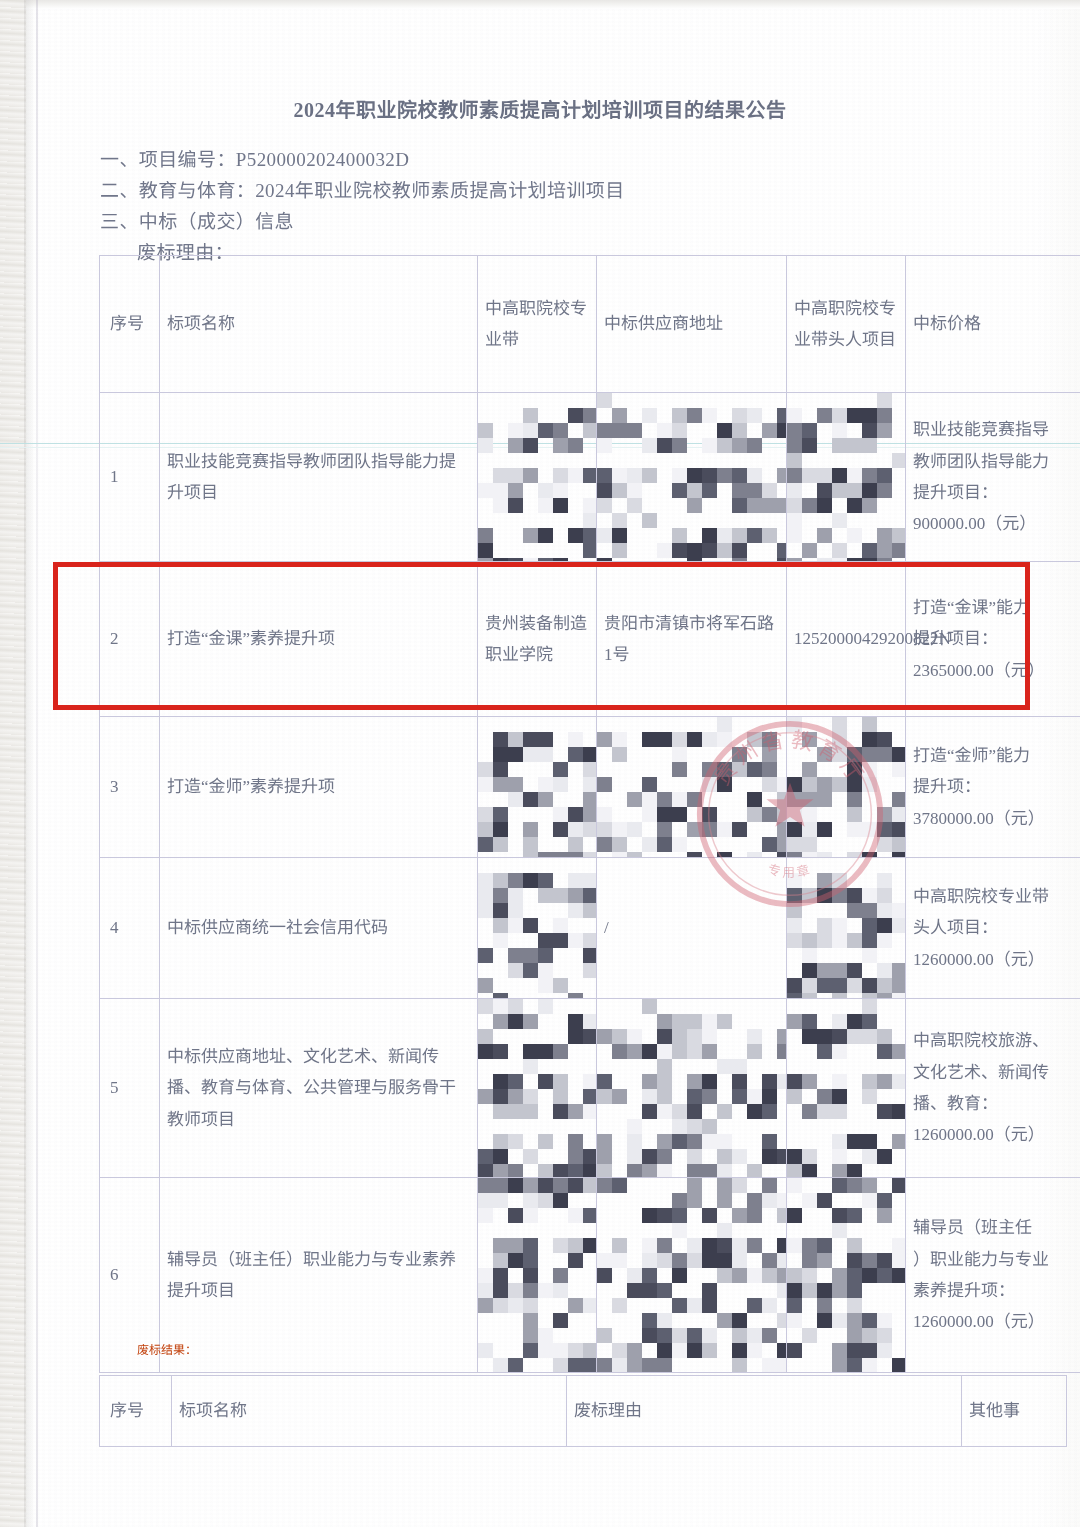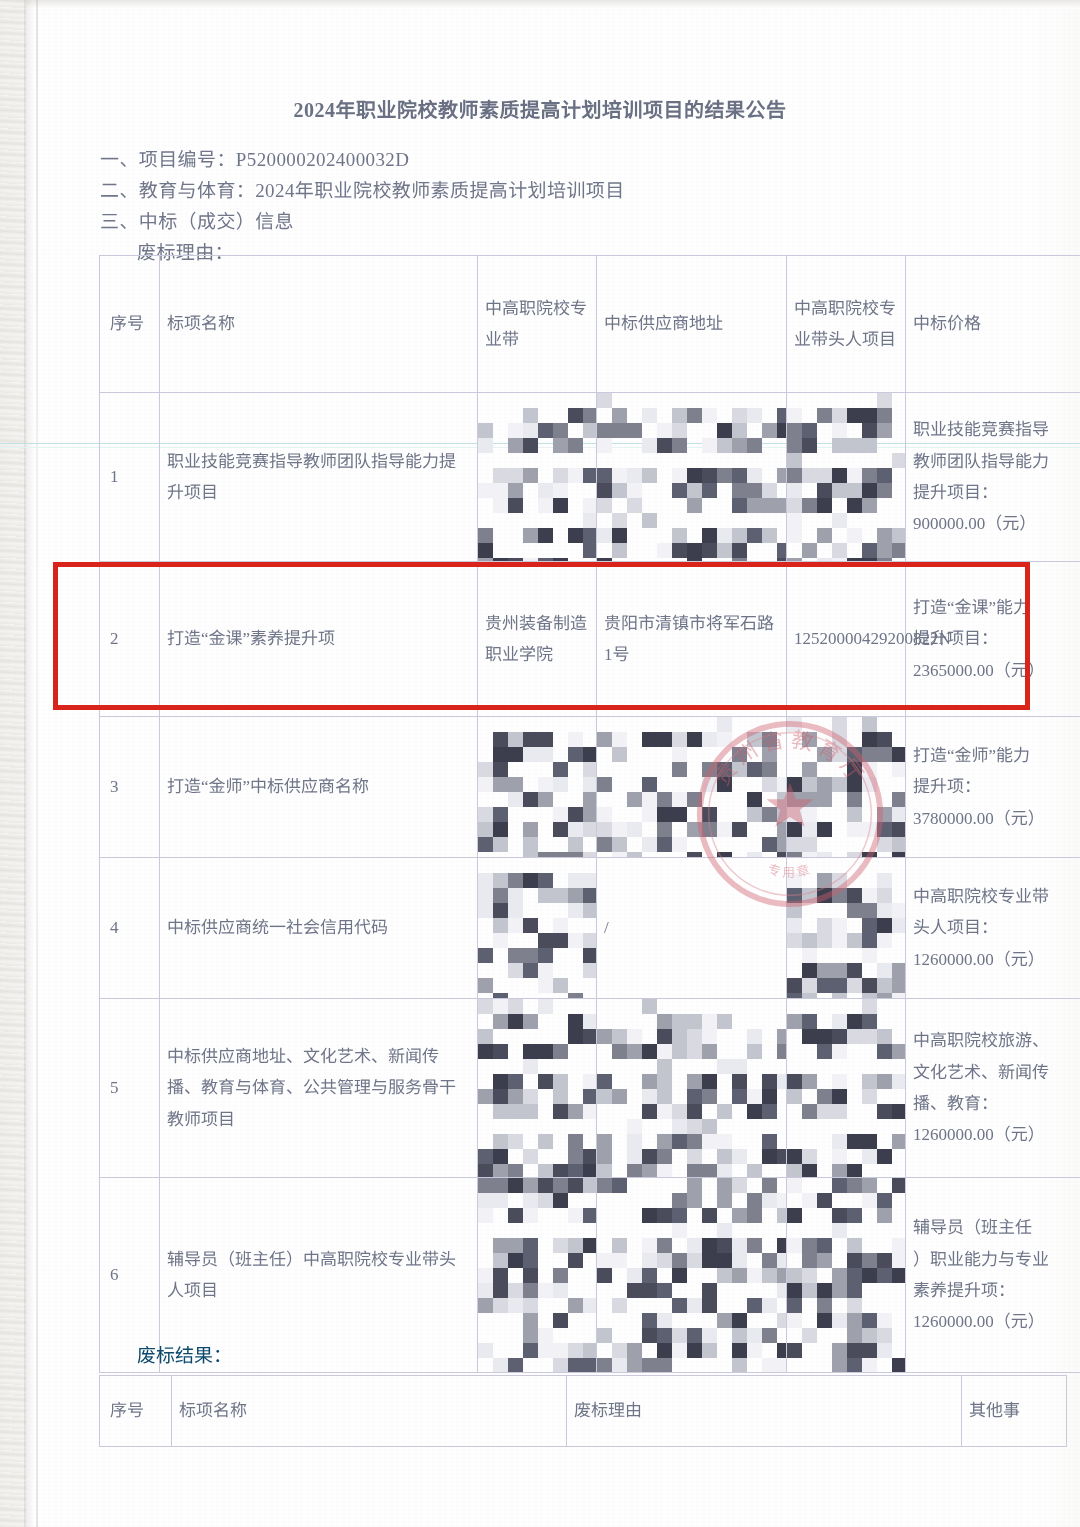--- a/index.html
+++ b/index.html
@@ -127,21 +127,21 @@
   .r4 td{ height:132px; }
   .r5 td{ height:170px; }
   .r6 td{ height:186px; }
 
   .cell-txt{ display:block; }
   .stack span{ display:block; }
 
   
   #reject-label{
     position:absolute; top:1340px; left:137px;
-    font-size:19px; color:#0c4a6e;
+    font-size:12px; color:#c2410c;
   }
   #reject-table td{ height:62px; }
   .rc-no   { width:54px; padding-left:10px;}
   .rc-item { width:380px; }
   .rc-why  { width:380px; }
   .rc-other{ width:90px;  }
 
   
   #highlight-box{
     position:absolute;
@@ -410,21 +410,21 @@
       </td>
       <td class="c-price stack">
         <span>打造“金课”能力</span>
         <span>提升项目：</span>
         <span>2365000.00（元）</span>
       </td>
     </tr>
 
     <tr class="r3">
       <td class="c-no">3</td>
-      <td class="c-item">打造“金师”中标供应商名称</td>
+      <td class="c-item">打造“金师”素养提升项</td>
       <td class="c-sup">
         <span class="mosaic">
             <i class="mz" style="left:15px;top:15px;width:15px;height:15px;background:#4a4c5c;"></i>
             <i class="mz" style="left:30px;top:15px;width:15px;height:15px;background:#c3c5ce;"></i>
             <i class="mz" style="left:45px;top:15px;width:15px;height:15px;background:#4a4c5c;"></i>
             <i class="mz" style="left:60px;top:15px;width:15px;height:15px;background:#4a4c5c;"></i>
             <i class="mz" style="left:90px;top:15px;width:15px;height:15px;background:#f2f2f6;"></i>
             <i class="mz" style="left:15px;top:30px;width:15px;height:15px;background:#3c3e4e;"></i>
             <i class="mz" style="left:30px;top:30px;width:15px;height:15px;background:#3c3e4e;"></i>
             <i class="mz" style="left:45px;top:30px;width:15px;height:15px;background:#e9eaef;"></i>
@@ -903,21 +903,21 @@
       <td class="c-price stack">
         <span>中高职院校旅游、</span>
         <span>文化艺术、新闻传</span>
         <span>播、教育：</span>
         <span>1260000.00（元）</span>
       </td>
     </tr>
 
     <tr class="r6">
       <td class="c-no">6</td>
-      <td class="c-item">辅导员（班主任）中高职院校专业带头人项目</td>
+      <td class="c-item">辅导员（班主任）职业能力与专业素养提升项目</td>
       <td class="c-sup">
         <span class="mosaic">
             <i class="mz" style="left:0px;top:0px;width:15px;height:15px;background:#7e808e;"></i>
             <i class="mz" style="left:15px;top:0px;width:15px;height:15px;background:#7e808e;"></i>
             <i class="mz" style="left:30px;top:0px;width:15px;height:15px;background:#3c3e4e;"></i>
             <i class="mz" style="left:45px;top:0px;width:15px;height:15px;background:#9ea0ac;"></i>
             <i class="mz" style="left:60px;top:0px;width:15px;height:15px;background:#4a4c5c;"></i>
             <i class="mz" style="left:75px;top:0px;width:15px;height:15px;background:#7e808e;"></i>
             <i class="mz" style="left:90px;top:0px;width:15px;height:15px;background:#4a4c5c;"></i>
             <i class="mz" style="left:105px;top:0px;width:15px;height:15px;background:#c3c5ce;"></i>

